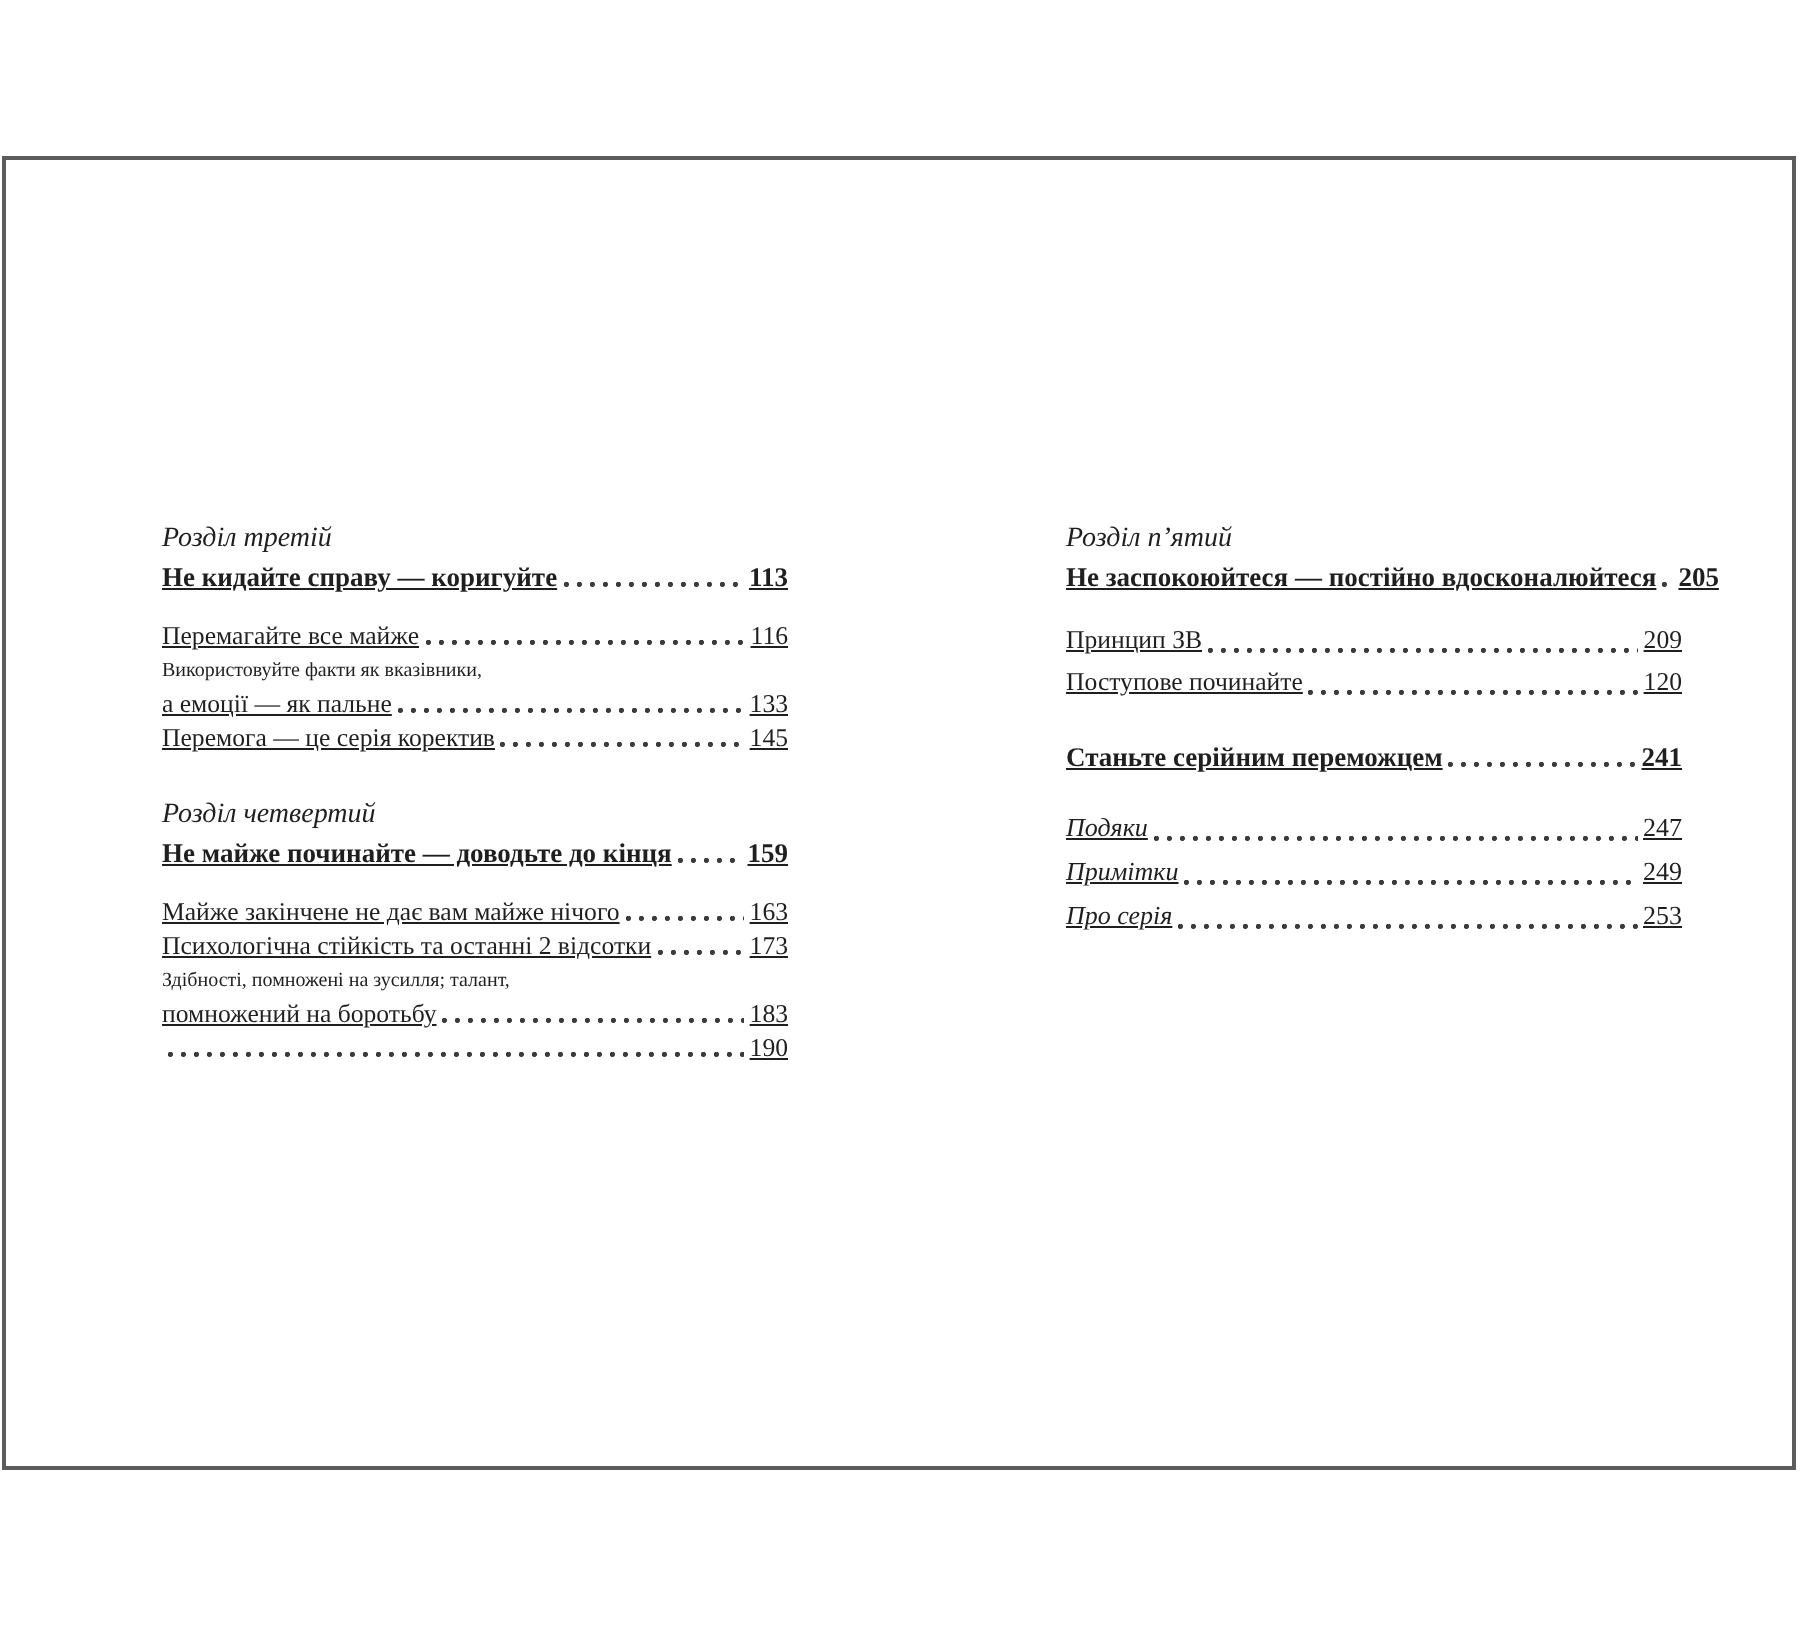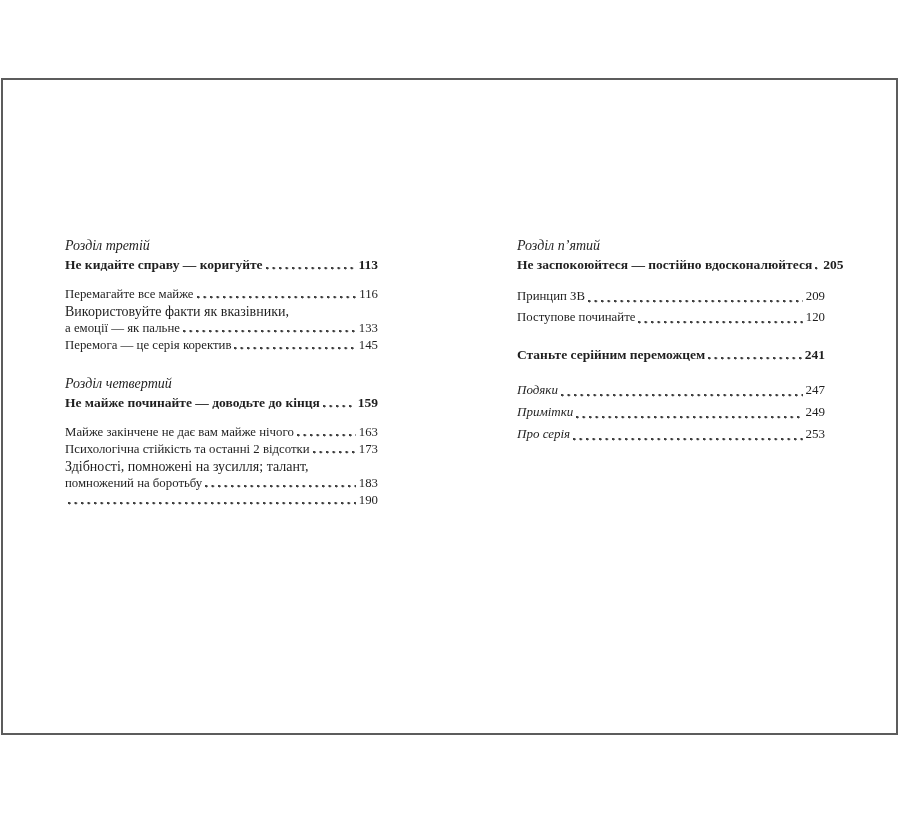--- a/index.html
+++ b/index.html
@@ -11,55 +11,56 @@
     position:relative;
     overflow:hidden;
   }
   .page-frame {
     position:absolute; left:1px; top:78px;
     width:897px; height:657px;
     border:2px solid #5c5c5c;
     box-sizing:border-box;
     background:#ffffff;
   }
-  .col { position:absolute; top:236px; }
+  .col { position:absolute; top:260px;margin-left:16px; }
   .col-left  { left:65px;  width:313px; }
   .col-right { left:517px; width:308px; }
 
   .chapter-label {
     font-style:italic;
     font-size:14px;
     line-height:19px;
   }
   .row {
     display:flex;
     align-items:center;
     font-size:12.8px;
     line-height:17px;
     white-space:nowrap;
+    text-decoration:underline;
   }
   .title-row {
     font-weight:bold;
     font-size:13.5px;
     line-height:19px;
   }
   .t { flex:0 1 auto; white-space:nowrap; }
   .leader {
     flex:1 1 auto;
     min-width:5px;
     margin:0 3px;
     align-self:stretch;
     background-image:radial-gradient(circle at 1.2px 1.2px, #3c3c3c 1.1px, rgba(0,0,0,0) 1.5px);
     background-size:6.5px 3px;
     background-repeat:repeat-x;
     background-position:0 calc(100% - 4px);
   }
   .pg { flex:0 0 auto; text-align:right; }
   .entries { margin-top:12px; }
-  .entry-line { font-size:14px; line-height:17px; white-space:nowrap; }
+  .entry-line { font-size:10px; line-height:17px; white-space:nowrap; }
   .group-2 { margin-top:20px; }
   .entries-wide .row { line-height:21px; }
   .closing-row { margin-top:17px; }
   .back-matter { margin-top:15px; }
   .back-matter .row { line-height:22px; font-size:13px; }
   .back-matter .t { font-style:italic; }
 </style>
 </head>
 <body>
 

